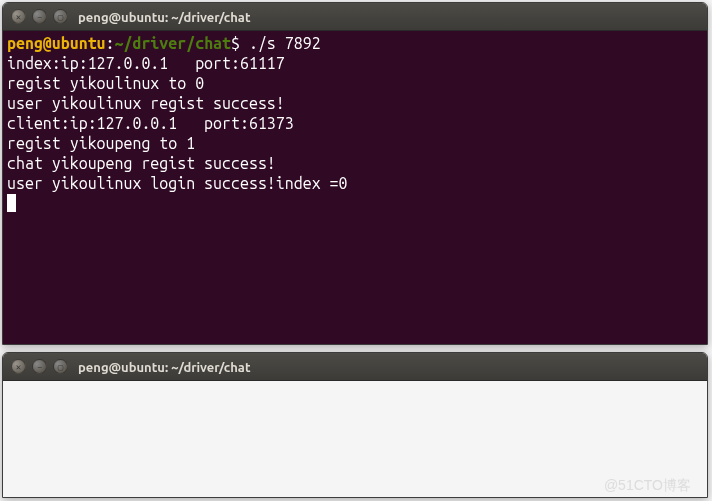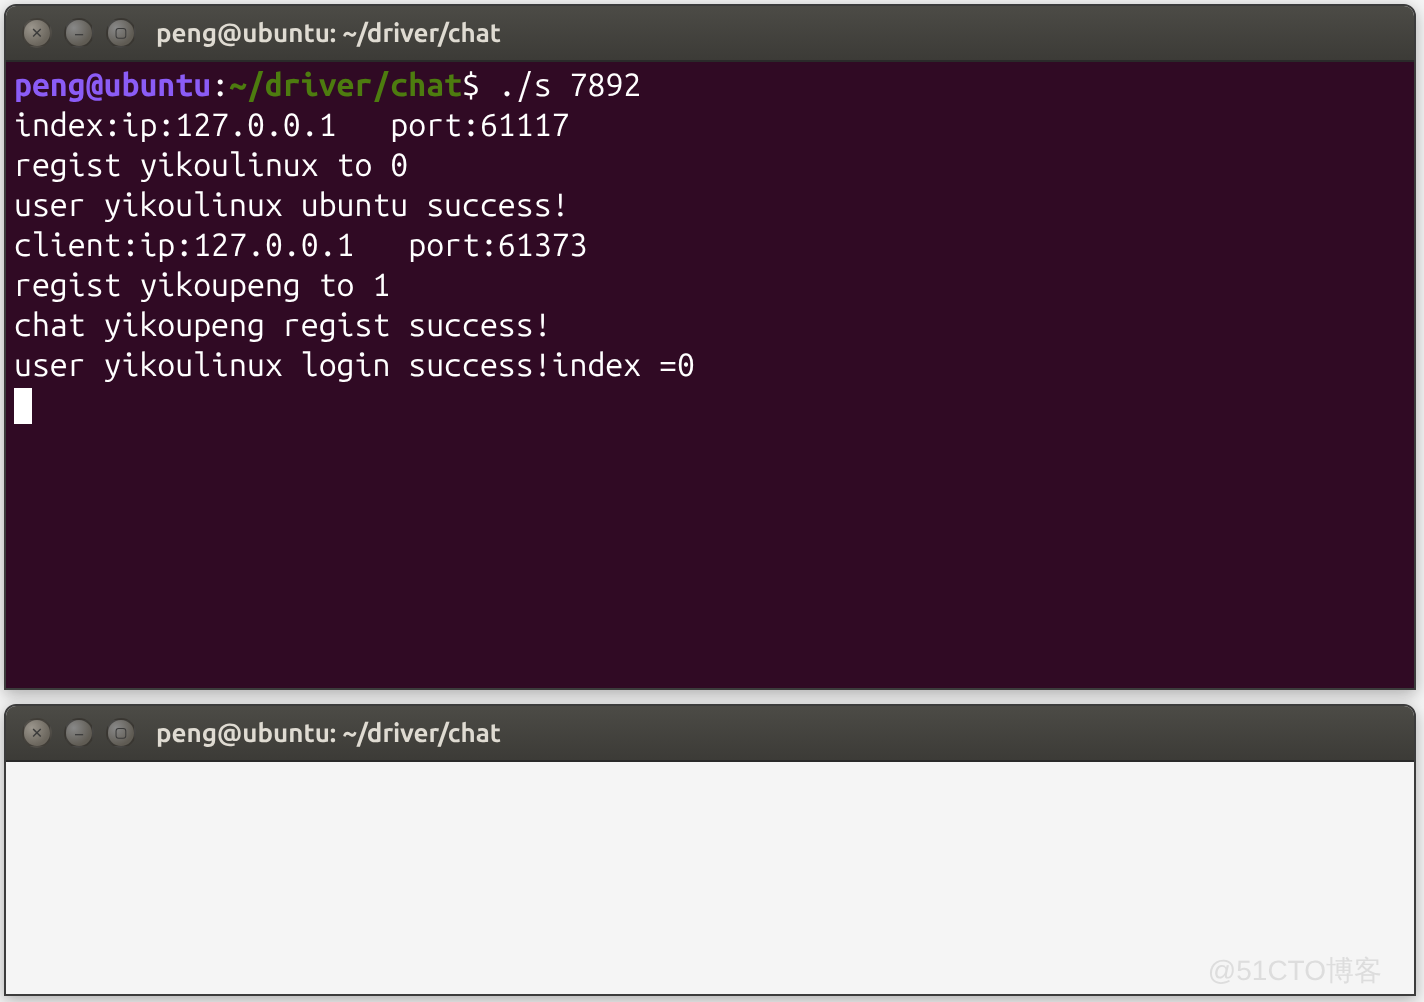--- a/index.html
+++ b/index.html
@@ -68,21 +68,21 @@
       background: #300a24;
       color: #ffffff;
       height: calc(100% - 28px);
       padding: 2px 4px;
       font-size: 16px;
       line-height: 1.25;
       overflow: hidden;
       font-family: "Ubuntu Mono", "DejaVu Sans Mono", monospace;
       white-space: pre;
     }
-    .prompt-user { color: #8b5cf6; font-weight: bold; }
+    .prompt-user { color: #eab308; font-weight: bold; }
     .prompt-path { color: #4d7c0f; font-weight: bold; }
     .cursor {
       display: inline-block;
       width: 9px;
       height: 18px;
       background: #ffffff;
       vertical-align: text-bottom;
     }
     .menu-line {
       white-space: pre;
@@ -105,21 +105,21 @@
     <div class="window-controls">
       <div class="win-btn close">✕</div>
       <div class="win-btn">−</div>
       <div class="win-btn">▢</div>
     </div>
     <div class="title-text">peng@ubuntu: ~/driver/chat</div>
   </div>
   <div class="terminal-body"><span class="prompt-user">peng@ubuntu</span>:<span class="prompt-path">~/driver/chat</span><span>$</span> <span>./s 7892</span>
 <span>index:ip:127.0.0.1   port:61117</span>
 <span>regist yikoulinux to 0</span>
-<span>user yikoulinux ubuntu success!</span>
+<span>user yikoulinux regist success!</span>
 <span>client:ip:127.0.0.1   port:61373</span>
 <span>regist yikoupeng to 1</span>
 <span>chat yikoupeng regist success!</span>
 <span>user yikoulinux login success!index =0</span>
 <span class="cursor"></span></div>
 </div>
 
 <div class="terminal-window terminal-2">
   <div class="titlebar">
     <div class="window-controls">

